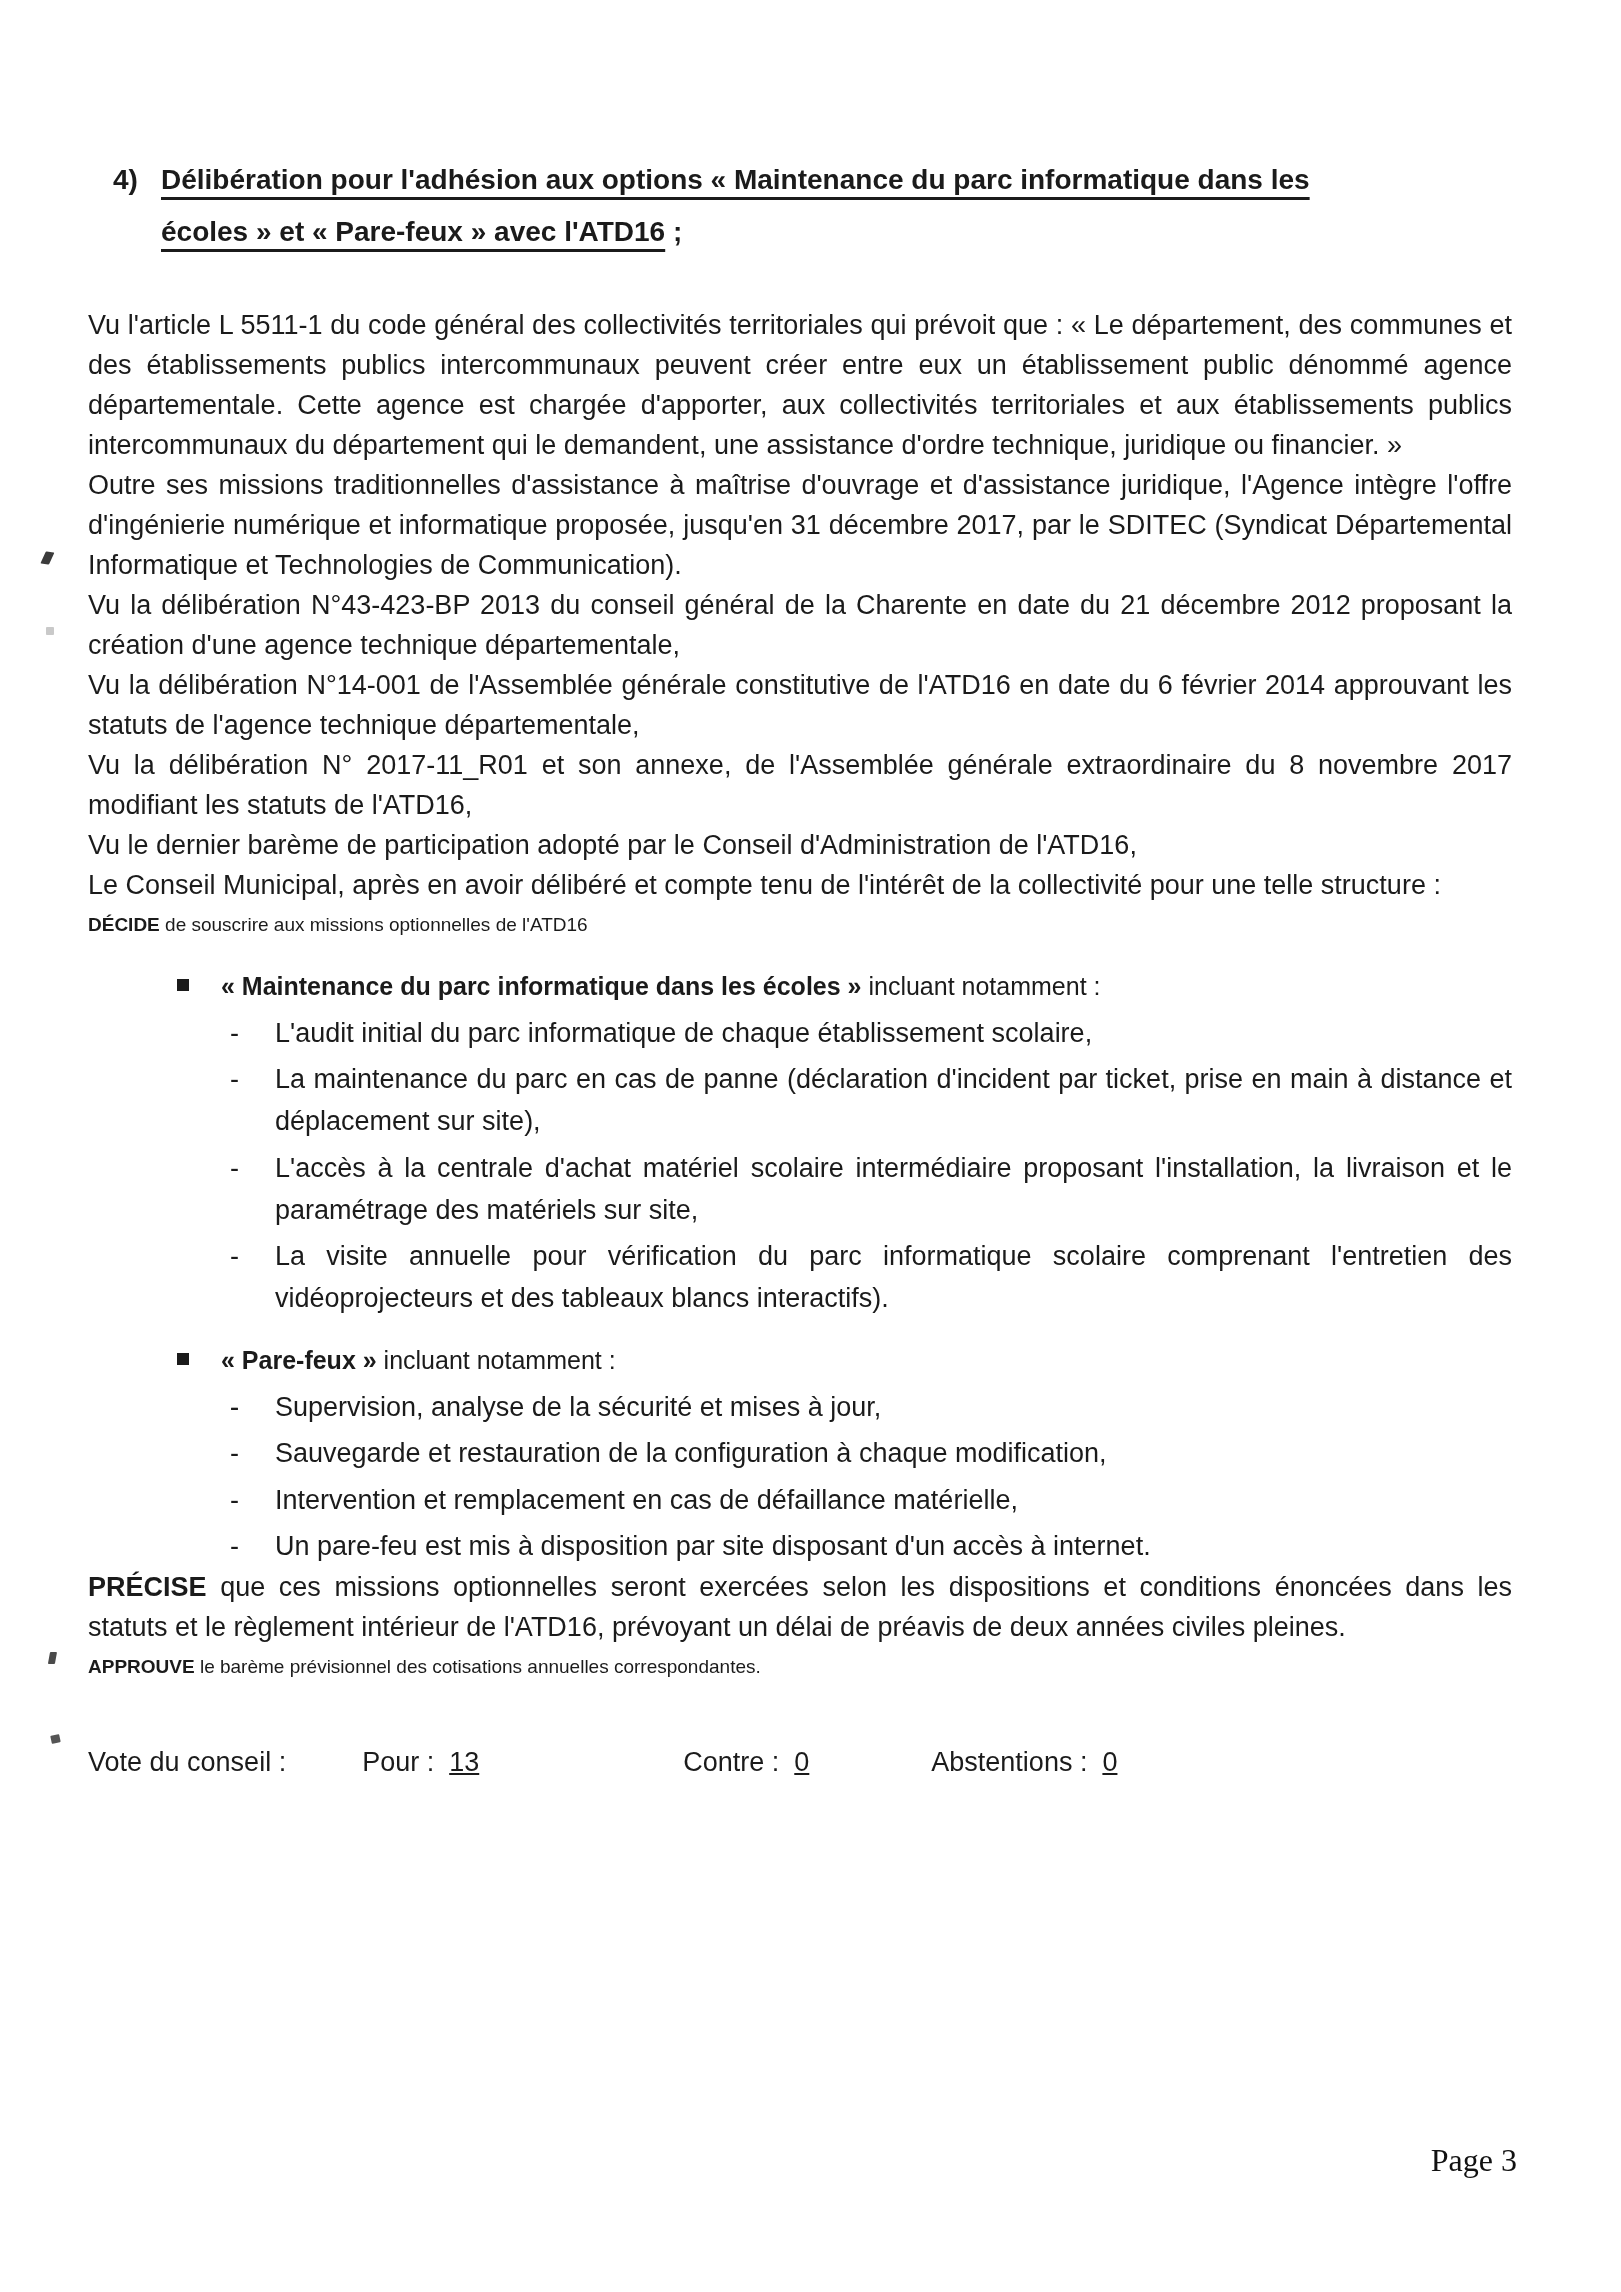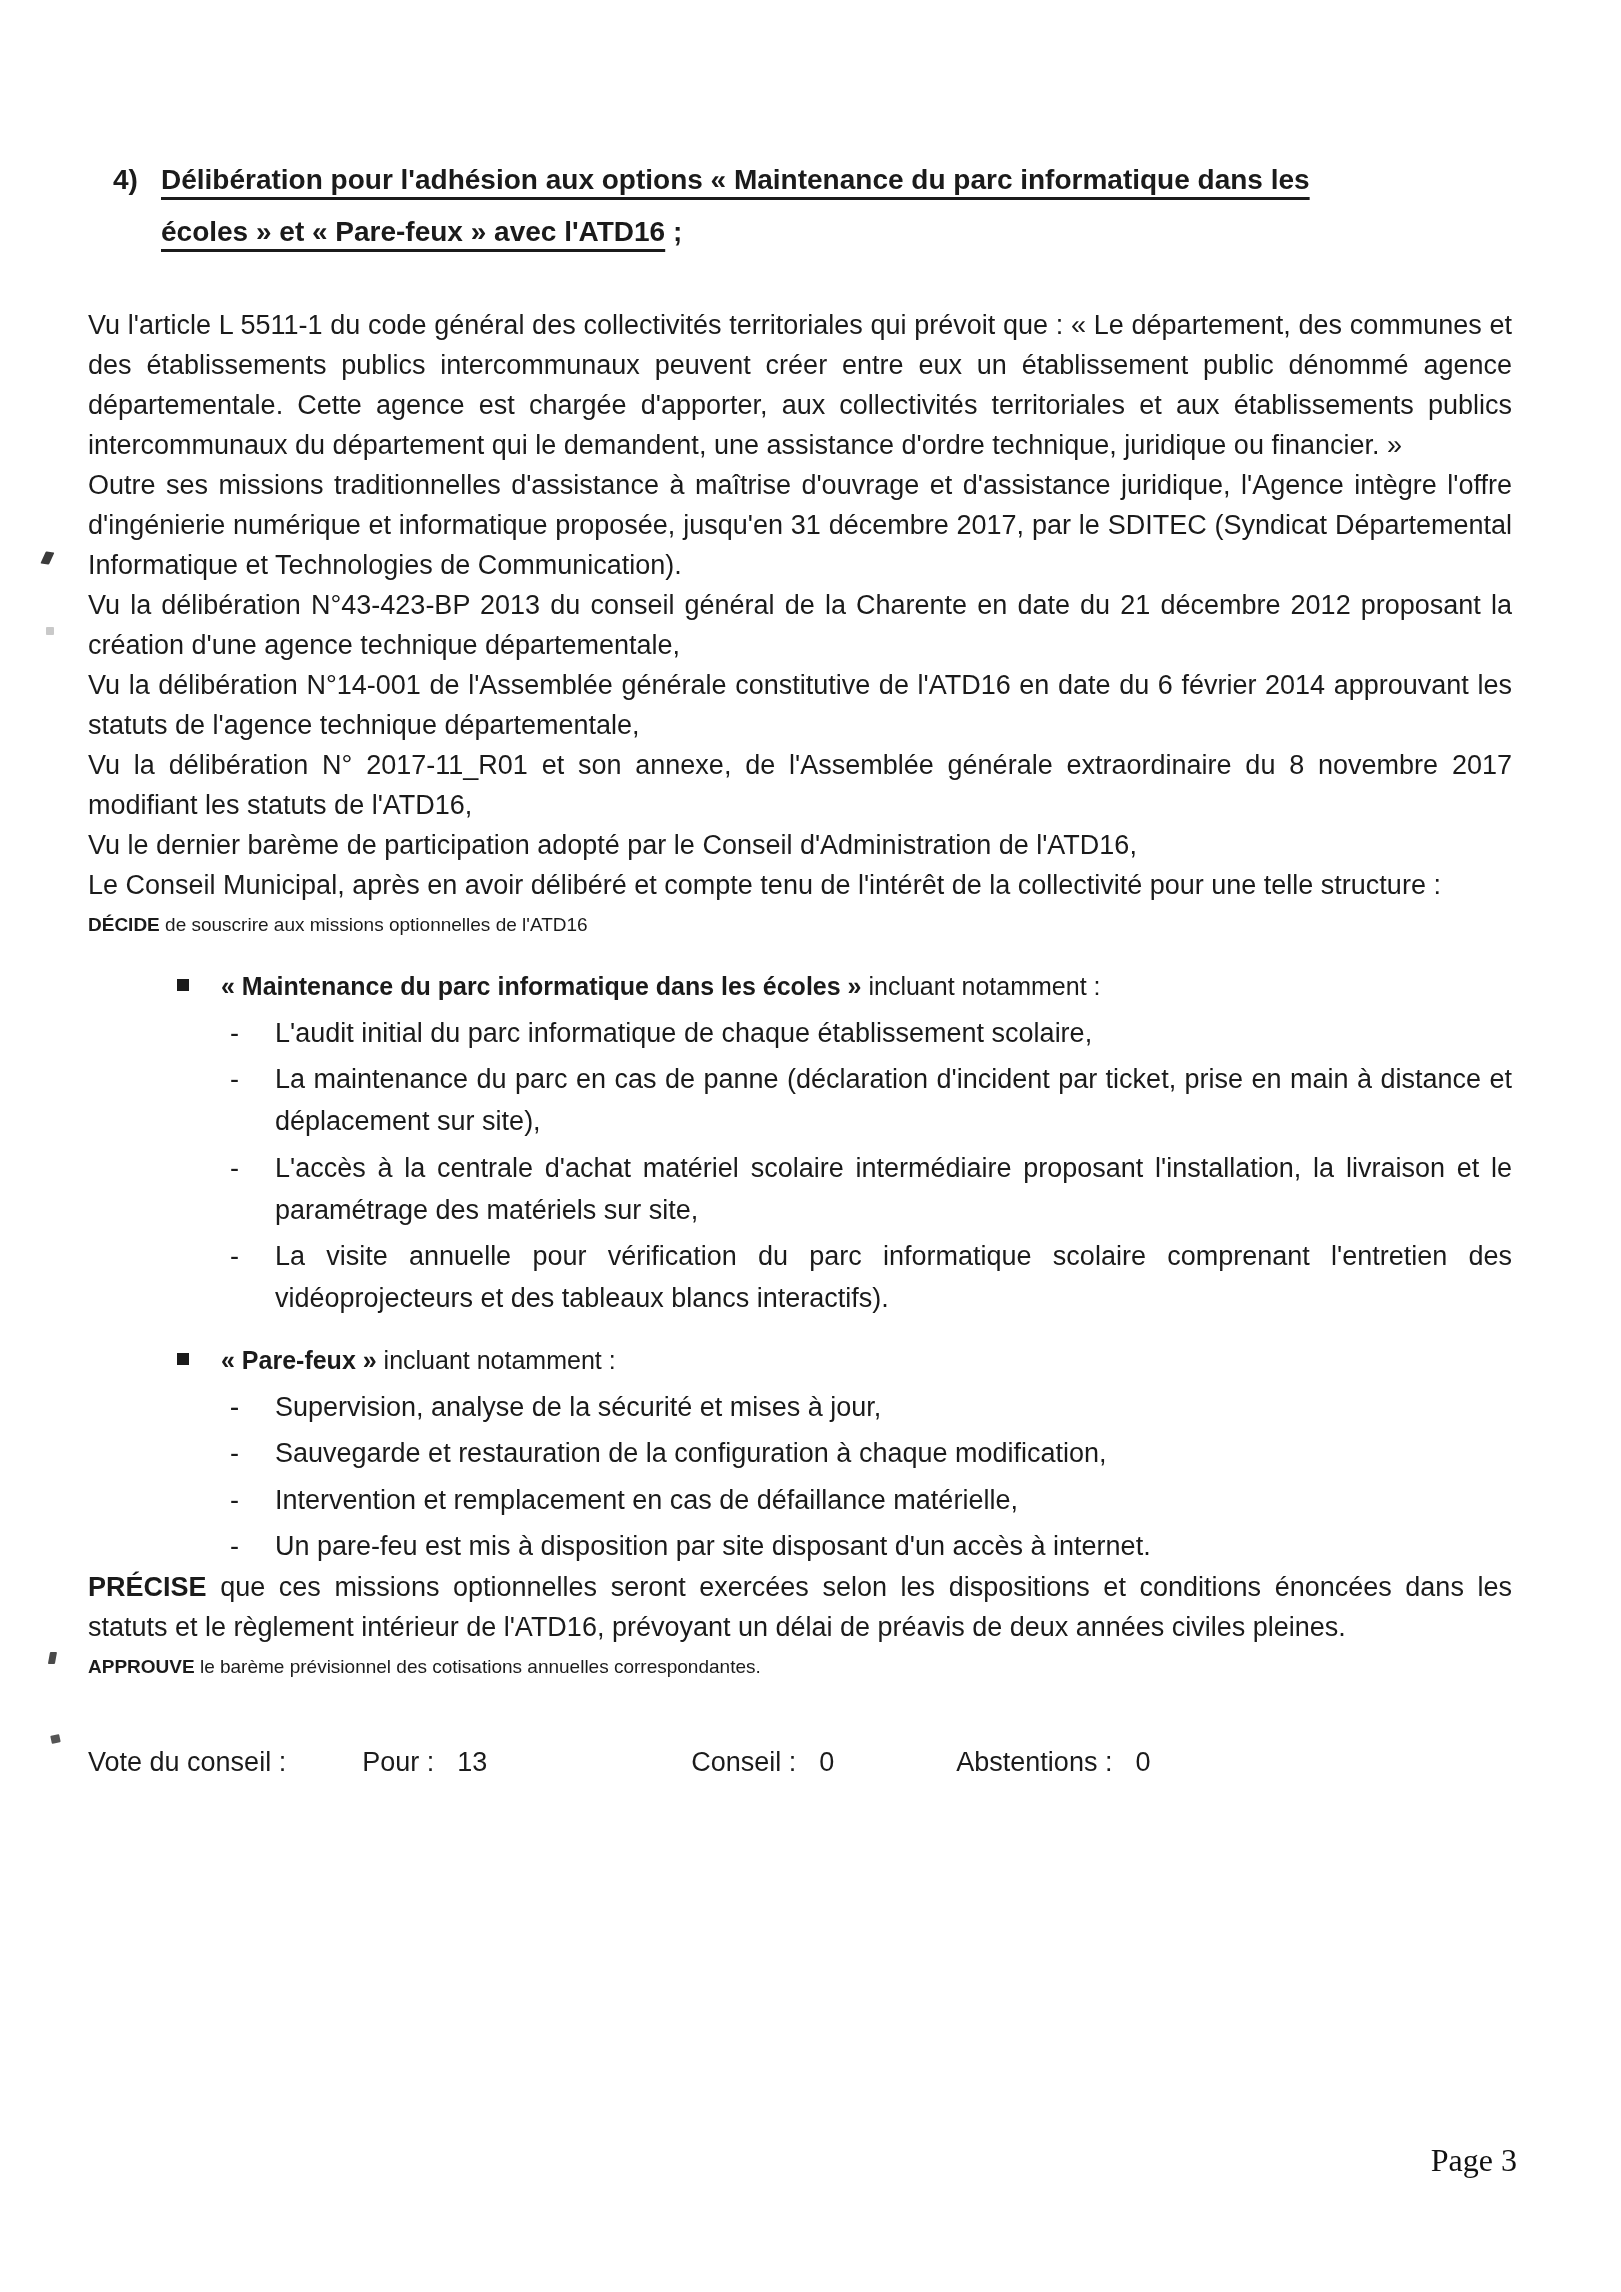--- a/index.html
+++ b/index.html
@@ -74,21 +74,21 @@
     display: flex;
     align-items: baseline;
     margin-top: 56px;
     font-size: 27px;
     line-height: 38px;
     white-space: nowrap;
   }
   .vote-pour { margin-left: 76px; }
   .vote-contre { margin-left: 204px; }
   .vote-abstentions { margin-left: 122px; }
-  .vote-value { margin-left: 23px; }
+  .vote-value { margin-left: 15px; text-decoration: underline; }
   
   .page-footer {
     position: absolute;
     right: 104px;
     top: 2142px;
     font-family: "Liberation Serif", serif;
     font-size: 32px;
     color: #111;
     margin-left: 48px;
   }
@@ -180,21 +180,21 @@
         </div>
       </div>
 
       <p class="para precise-block"><span class="kw">PRÉCISE</span> <span>que ces missions optionnelles seront exercées selon les dispositions et conditions énoncées dans les statuts et le règlement intérieur de l'ATD16, prévoyant un délai de préavis de deux années civiles pleines.</span></p>
 
       <p class="decide-line"><span class="kw">APPROUVE</span> <span>le barème prévisionnel des cotisations annuelles correspondantes.</span></p>
 
       <div class="vote-row">
         <span>Vote du conseil :</span>
         <span class="vote-pour"><span>Pour :</span><span class="vote-value">13</span></span>
-        <span class="vote-contre"><span>Conseil :</span><span class="vote-value">0</span></span>
+        <span class="vote-contre"><span>Contre :</span><span class="vote-value">0</span></span>
         <span class="vote-abstentions"><span>Abstentions :</span><span class="vote-value">0</span></span>
       </div>
     </div>
   </div>
 
   <div class="page-footer">Page 3</div>
 </div>
 
 
 </body></html>

